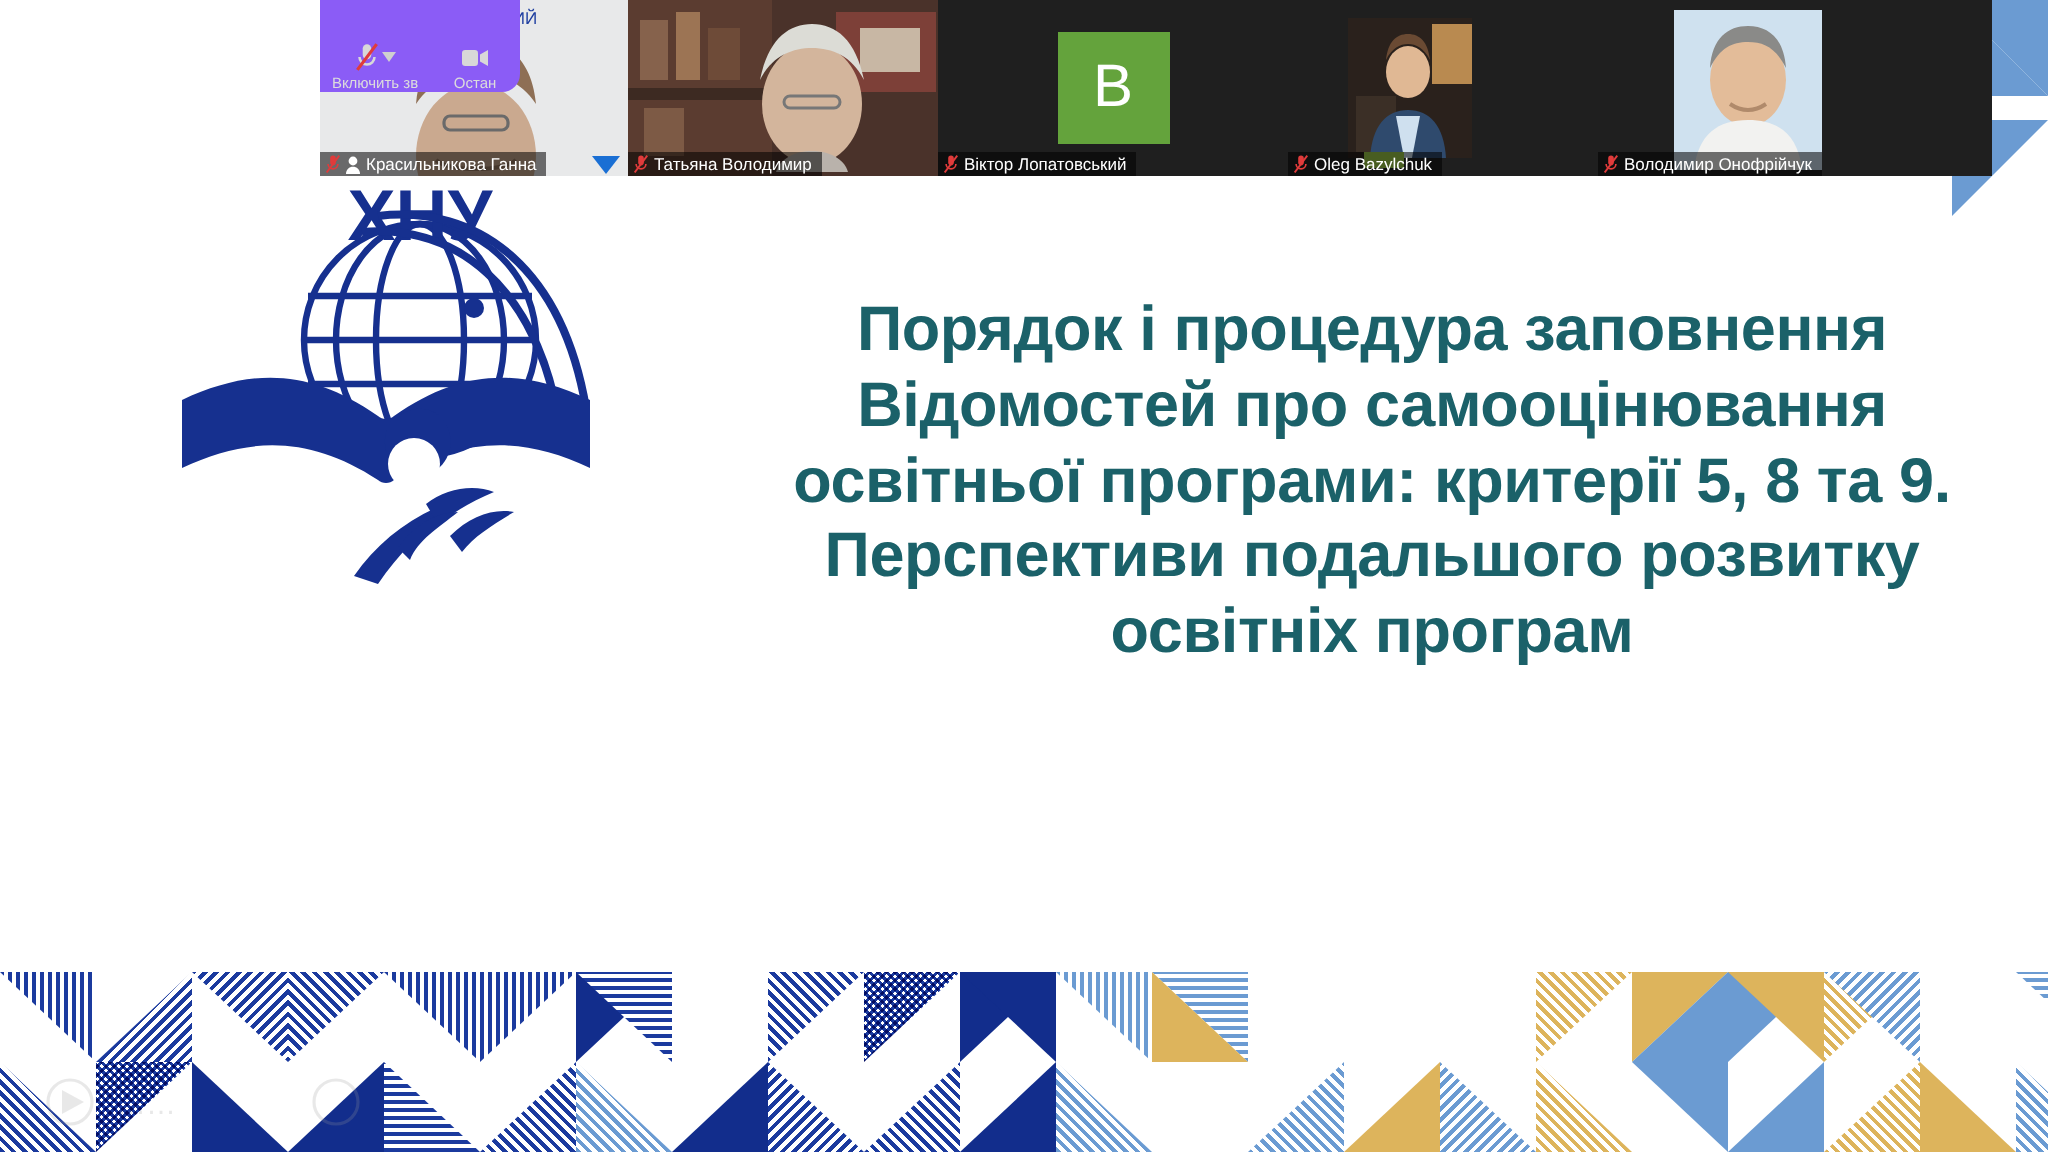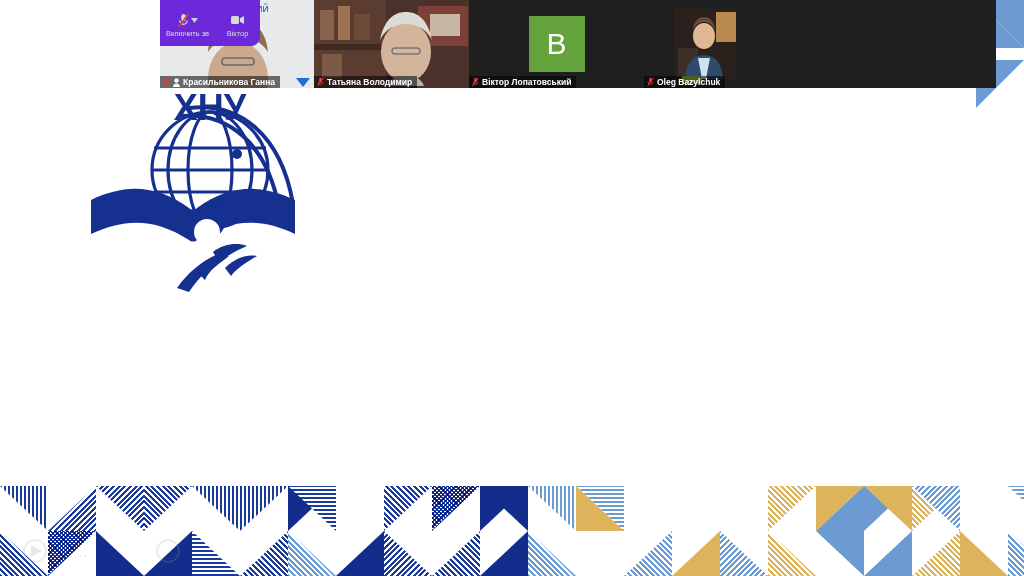--- a/index.html
+++ b/index.html
@@ -58,36 +58,36 @@
 
   
   #watermark{position:absolute;left:18px;bottom:8px;width:180px;height:34px;
              opacity:.22;pointer-events:none;}
 
   
   #zoom-strip{position:absolute;left:160px;top:0;width:836px;height:88px;
               background:#1f1f1f;display:flex;align-items:stretch;}
 
   #zoom-toolbar{position:absolute;left:0;top:0;width:100px;height:46px;
-                background:#6d28d9;border-bottom-right-radius:9px;
-                display:flex;align-items:center;color:#e8e8e8;}
+                background:#8b5cf6;border-bottom-right-radius:9px;
+                display:flex;align-items:flex-end;color:#e8e8e8;}
   #zoom-toolbar .tb-item{display:flex;flex-direction:column;align-items:center;
         justify-content:flex-start;padding:3px 4px 0;font-size:7.5px;color:#dcdcdc;
         white-space:nowrap;}
   .tb-glyph{height:17px;display:flex;align-items:center;gap:2px;}
 
   .tile{position:relative;flex:0 0 auto;height:88px;background:#1f1f1f;
         display:flex;align-items:center;justify-content:center;overflow:hidden;}
   .tile .media{position:relative;width:100%;height:100%;overflow:hidden;
         display:flex;align-items:center;justify-content:center;}
   .tile.active{outline:2px solid #5aa02c;outline-offset:-2px;}
 
   .namebar{position:absolute;left:0;bottom:0;display:flex;align-items:center;gap:3px;
            padding:1px 5px 1px 3px;background:rgba(0,0,0,.55);color:#fff;
-           font-size:8.5px;white-space:nowrap;max-width:100%;font-weight:bold;}
+           font-size:8.5px;white-space:nowrap;max-width:100%;}
   .mutedmic{width:7px;height:10px;flex:0 0 auto;}
 
   .avatar-initial{width:56px;height:56px;background:#64a33c;color:#fff;
         display:flex;align-items:center;justify-content:center;font-size:30px;}
 </style>
 </head>
 <body>
 
 <div id="slide">
 
@@ -129,20 +129,25 @@
 
       <g fill="#16308f">
         <path d="M96 196c14-20 34-34 58-40-18 12-34 26-46 44z"></path>
         <path d="M132 160c10-8 24-10 34-6-10 4-20 10-28 16z"></path>
         <path d="M144 176c10-10 22-14 32-12-10 6-20 12-26 20z"></path>
         <path d="M118 182c8-12 20-18 30-18-10 8-20 14-24 24z"></path>
       </g>
     </svg>
   </div>
 
+  <div id="title">Порядок і процедура заповнення
+Відомостей про самооцінювання
+освітньої програми: критерії 5, 8 та 9.
+Перспективи подальшого розвитку
+освітніх програм</div>
 
   <div class="band" id="band-bottom">
 
     <div class="cell" style="height:90px">
       <div class="tri tr s-navy-v" style="height:45px"></div>
       <div class="tri bl s-navy-d" style="top:45px;height:45px"></div>
     </div>
     <div class="cell" style="height:90px">
       <div class="tri br s-navy-a" style="height:45px"></div>
       <div class="tri tl s-navy-x" style="top:45px;height:45px"></div>
@@ -335,20 +340,40 @@
       <div class="namebar">
         <svg class="mutedmic" viewBox="0 0 10 14">
           <rect x="3" y="1" width="4" height="7" rx="2" fill="#e03b3b"></rect>
           <path d="M1.5 7a3.5 3.5 0 0 0 7 0" stroke="#e03b3b" stroke-width="1.2" fill="none"></path>
           <line x1="0.5" y1="13" x2="9.5" y2="1" stroke="#e03b3b" stroke-width="1.4"></line>
         </svg>
         <span>Oleg Bazylchuk</span>
       </div>
     </div>
 
+    <div class="tile" style="width:155px">
+      <div class="media">
+        <svg viewBox="0 0 155 88" style="position:absolute;inset:0;width:100%;height:100%">
+          <rect width="155" height="88" fill="#1f1f1f"></rect>
+          <rect x="38" y="5" width="74" height="80" fill="#cfe1ef"></rect>
+          <ellipse cx="75" cy="40" rx="19" ry="23" fill="#e3bc99"></ellipse>
+          <path d="M56 34c1-15 9-21 19-21s18 6 19 21c-5-10-11-13-19-13s-14 3-19 13z" fill="#8a8a88"></path>
+          <path d="M66 52c6 4 12 4 18 0" stroke="#b08a6b" stroke-width="2" fill="none"></path>
+          <path d="M48 85c2-18 12-25 27-25s25 7 27 25z" fill="#f2f2f0"></path>
+        </svg>
+      </div>
+      <div class="namebar">
+        <svg class="mutedmic" viewBox="0 0 10 14">
+          <rect x="3" y="1" width="4" height="7" rx="2" fill="#e03b3b"></rect>
+          <path d="M1.5 7a3.5 3.5 0 0 0 7 0" stroke="#e03b3b" stroke-width="1.2" fill="none"></path>
+          <line x1="0.5" y1="13" x2="9.5" y2="1" stroke="#e03b3b" stroke-width="1.4"></line>
+        </svg>
+        <span>Володимир Онофрійчук</span>
+      </div>
+    </div>
   </div>
 
   <div id="zoom-toolbar" style="left:160px;top:0;width:100px;height:46px">
     <div class="tb-item" style="width:56px">
       <div class="tb-glyph">
         <svg style="width:11px;height:15px" viewBox="0 0 10 14">
           <rect x="3" y="1" width="4" height="7" rx="2" fill="#d8d8d8"></rect>
           <path d="M1.5 7a3.5 3.5 0 0 0 7 0" stroke="#d8d8d8" stroke-width="1.2" fill="none"></path>
           <line x1="0.5" y1="13" x2="9.5" y2="1" stroke="#e03b3b" stroke-width="1.5"></line>
         </svg>
@@ -358,17 +383,17 @@
       </div>
       <span>Включить зв</span>
     </div>
     <div class="tb-item" style="width:44px">
       <div class="tb-glyph">
         <svg style="width:13px;height:10px" viewBox="0 0 13 10">
           <rect x="0" y="1" width="8" height="8" rx="1.6" fill="#d8d8d8"></rect>
           <polygon points="9,3.2 13,1 13,9 9,6.8" fill="#d8d8d8"></polygon>
         </svg>
       </div>
-      <span>Віктор</span>
+      <span>Остан</span>
     </div>
   </div>
 
 </div>
 
 </body></html>

